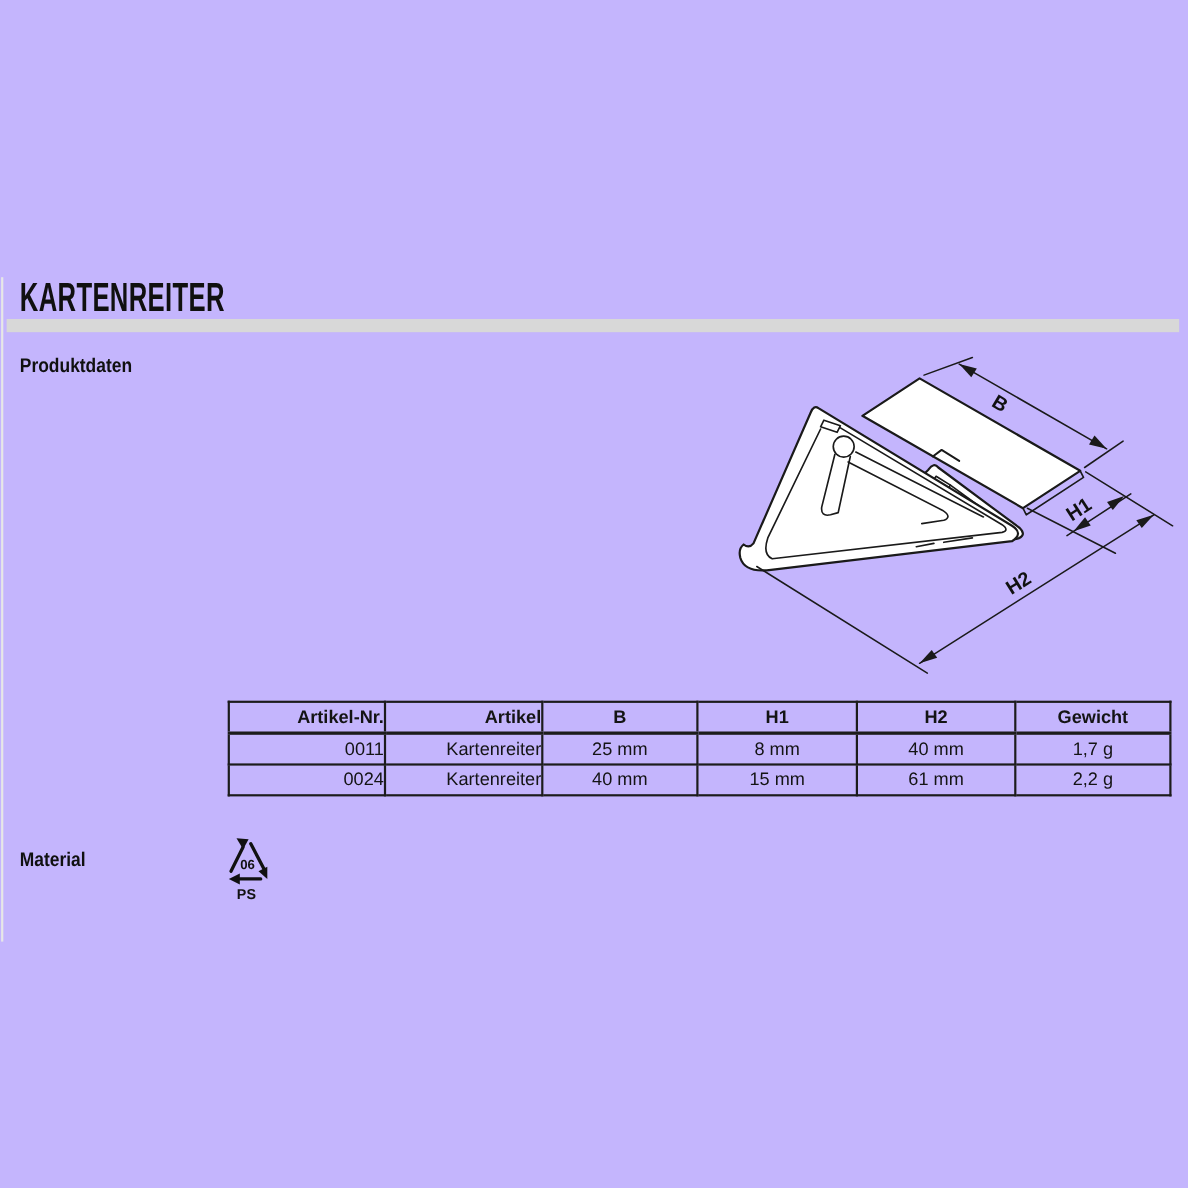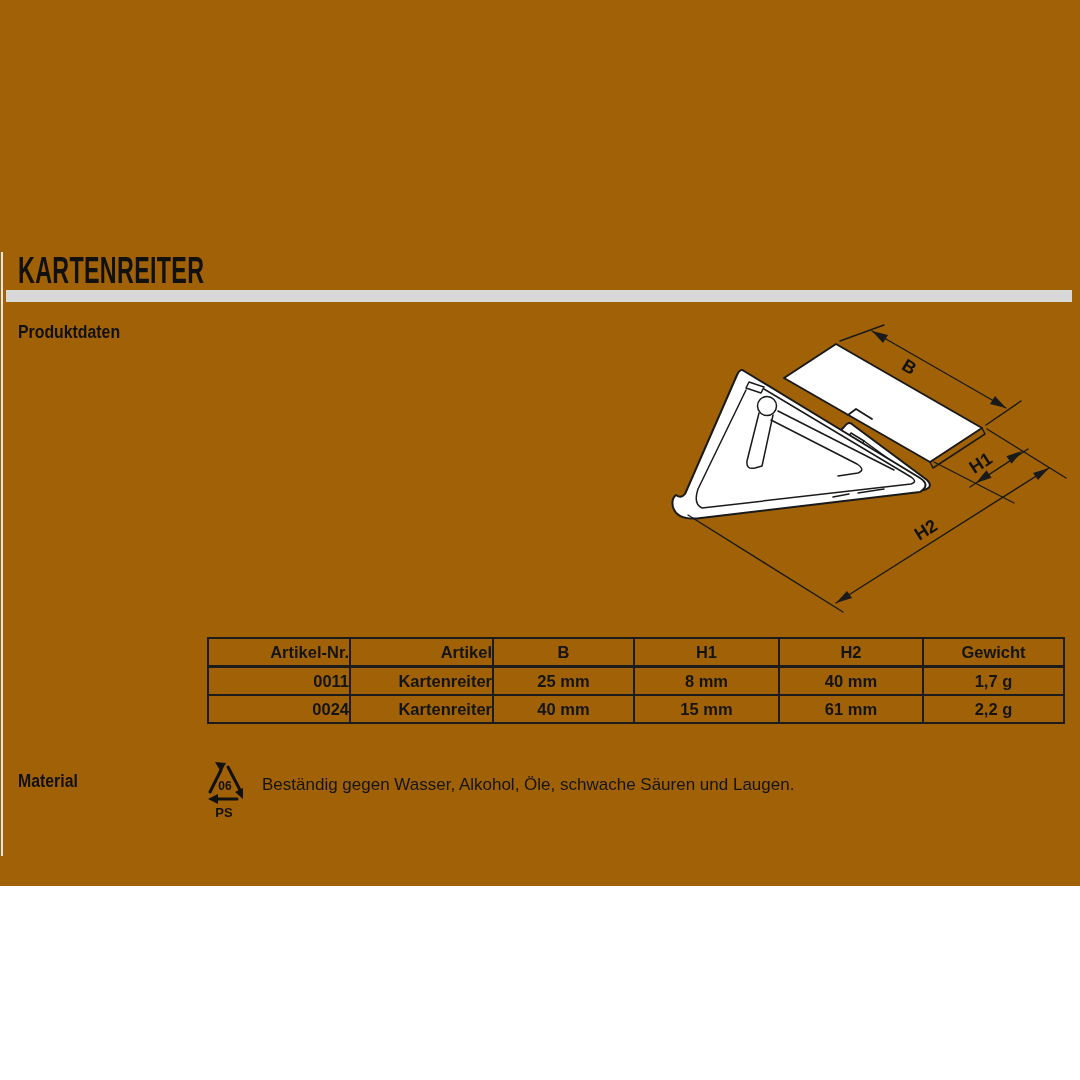--- a/index.html
+++ b/index.html
@@ -1,30 +1,30 @@
 <!DOCTYPE html>
 <html><head>
 <meta charset="utf-8">
 <style>
   html,body{margin:0;padding:0;background:#ffffff;}
-  .page{position:relative;width:1080px;height:886px;background:#a16207;overflow:hidden;
+  .page{position:relative;width:1080px;height:1080px;background:#c4b5fd;overflow:hidden;
         font-family:"Liberation Sans",sans-serif;color:#121212;}
   .page-edge{position:absolute;left:1px;top:252px;width:2px;height:604px;background:#e7e7e7;}
   .title{position:absolute;left:18px;top:250px;font-size:37px;font-weight:bold;white-space:nowrap;
          transform:scale(0.63,1);transform-origin:left top;letter-spacing:0.5px;color:#101010;}
   .divider{position:absolute;left:6px;top:290px;width:1066px;height:12px;background:#d8d8d8;}
   .section-label{position:absolute;left:18px;font-size:18px;font-weight:bold;white-space:nowrap;
                  transform:scale(0.88,1);transform-origin:left top;color:#101010;}
   .lbl-produktdaten{top:322px;}
   .lbl-material{top:771px;}
   .drawing{position:absolute;left:640px;top:318px;width:442px;height:302px;}
   .spec-table{position:absolute;left:207px;top:637px;width:856px;border-collapse:collapse;
               table-layout:fixed;font-size:16.5px;color:#141414;}
   .spec-table th,.spec-table td{border:2px solid #1c1c1c;padding:0;height:26px;vertical-align:middle;
-              text-align:center;font-weight:bold;transform-origin:left center;}
+              text-align:center;font-weight:normal;transform-origin:left center;}
   .spec-table th{font-weight:bold;border-bottom-width:3px;}
   .spec-table th.left,.spec-table td.left{text-align:right;padding-left:8px;}
   .recycle-icon{position:absolute;left:199px;top:759px;width:52px;height:62px;}
   .material-text{position:absolute;left:262px;top:771px;font-size:17px;line-height:27px;
                  color:#141414;white-space:nowrap;}
   .dimlabel{font-family:"Liberation Sans",sans-serif;font-size:18px;font-weight:bold;fill:#111111;}
 </style>
 </head>
 <body>
 
@@ -137,16 +137,15 @@
     <g fill="#111111" stroke="none">
       <polygon points="27,4 16,3 22,13"></polygon>
       <polygon points="44,40 36,33 44,29"></polygon>
       <polygon points="9,40 19,35 19,45"></polygon>
     </g>
     <text x="26" y="31" text-anchor="middle" font-size="12" font-weight="bold" fill="#111111" font-family="Liberation Sans, sans-serif">06</text>
     <text x="25" y="58" text-anchor="middle" font-size="13" font-weight="bold" fill="#111111" font-family="Liberation Sans, sans-serif">PS</text>
   </svg>
 
   <div class="material-text">
-    <div>Beständig gegen Wasser, Alkohol, Öle, schwache Säuren und Laugen.</div>
   </div>
 
 </div>
 
 </body></html>

